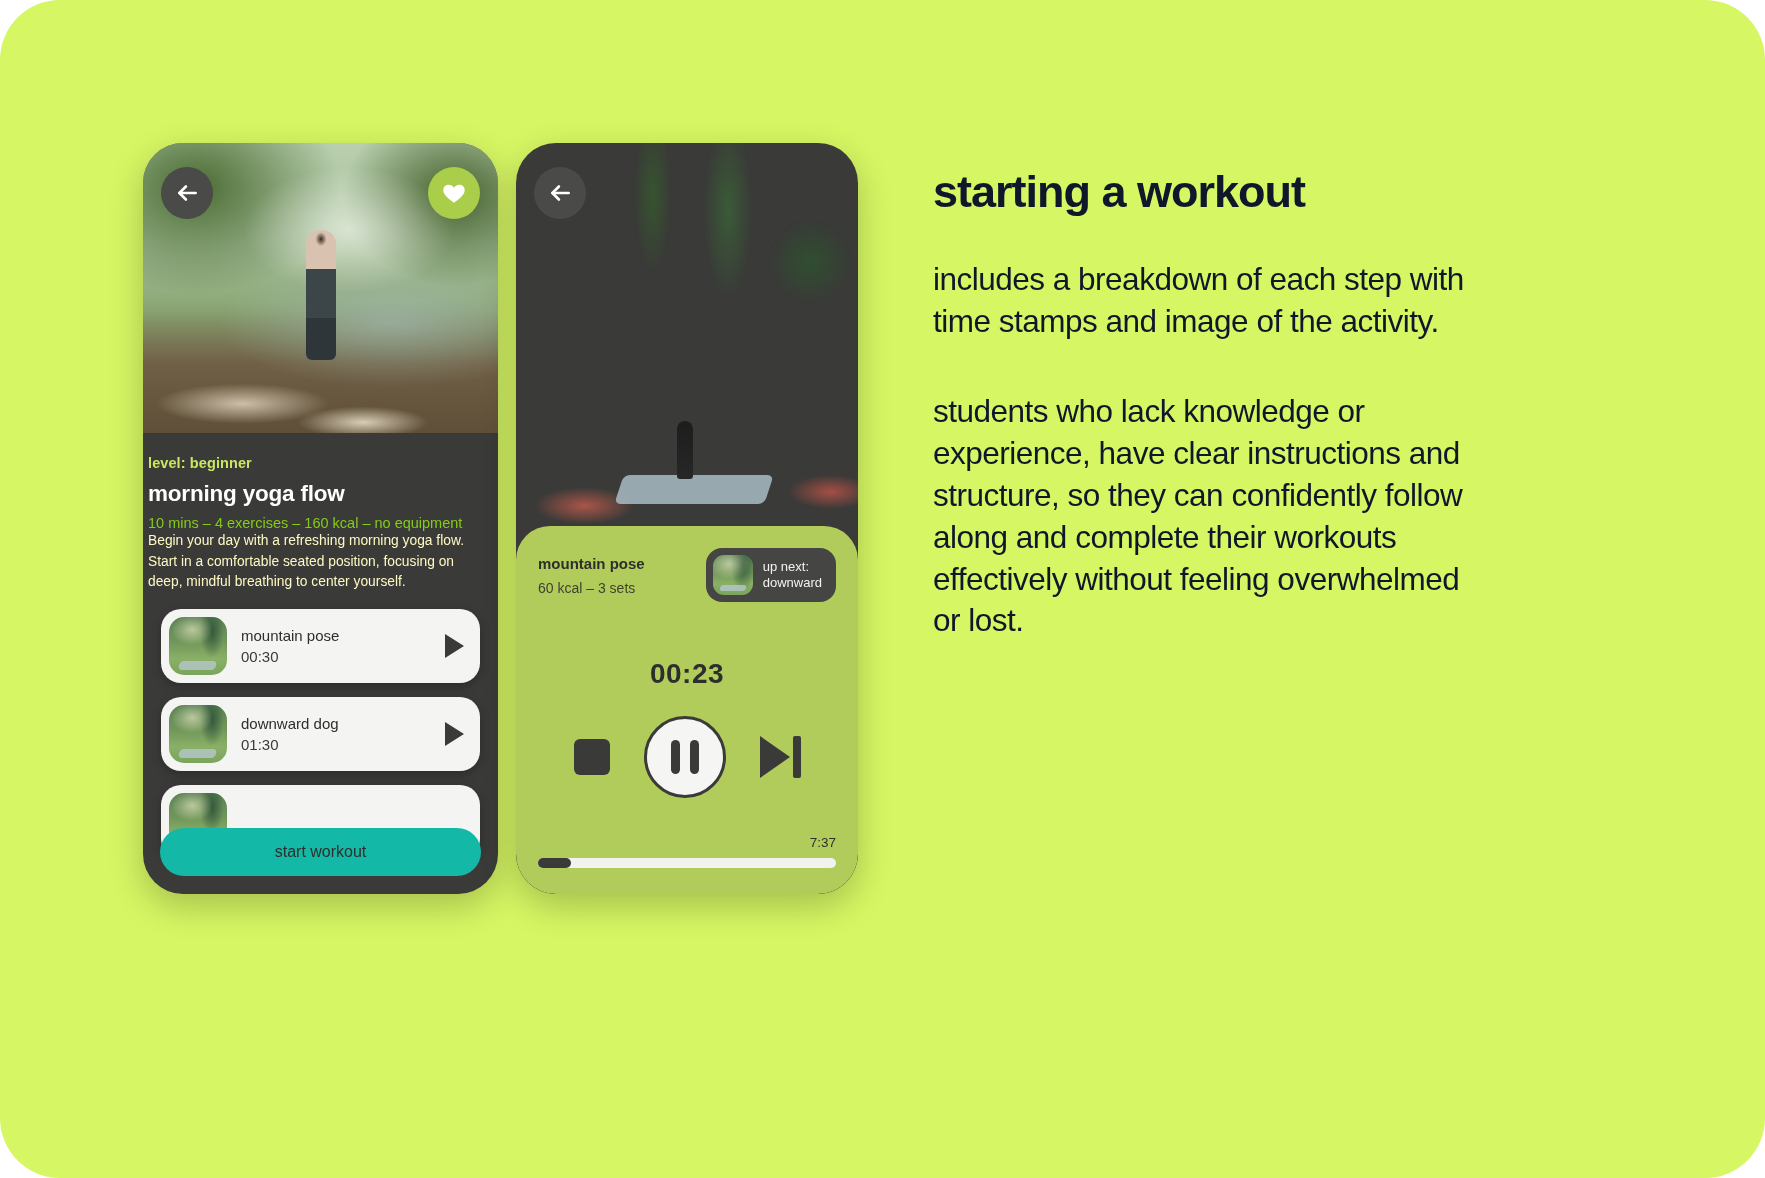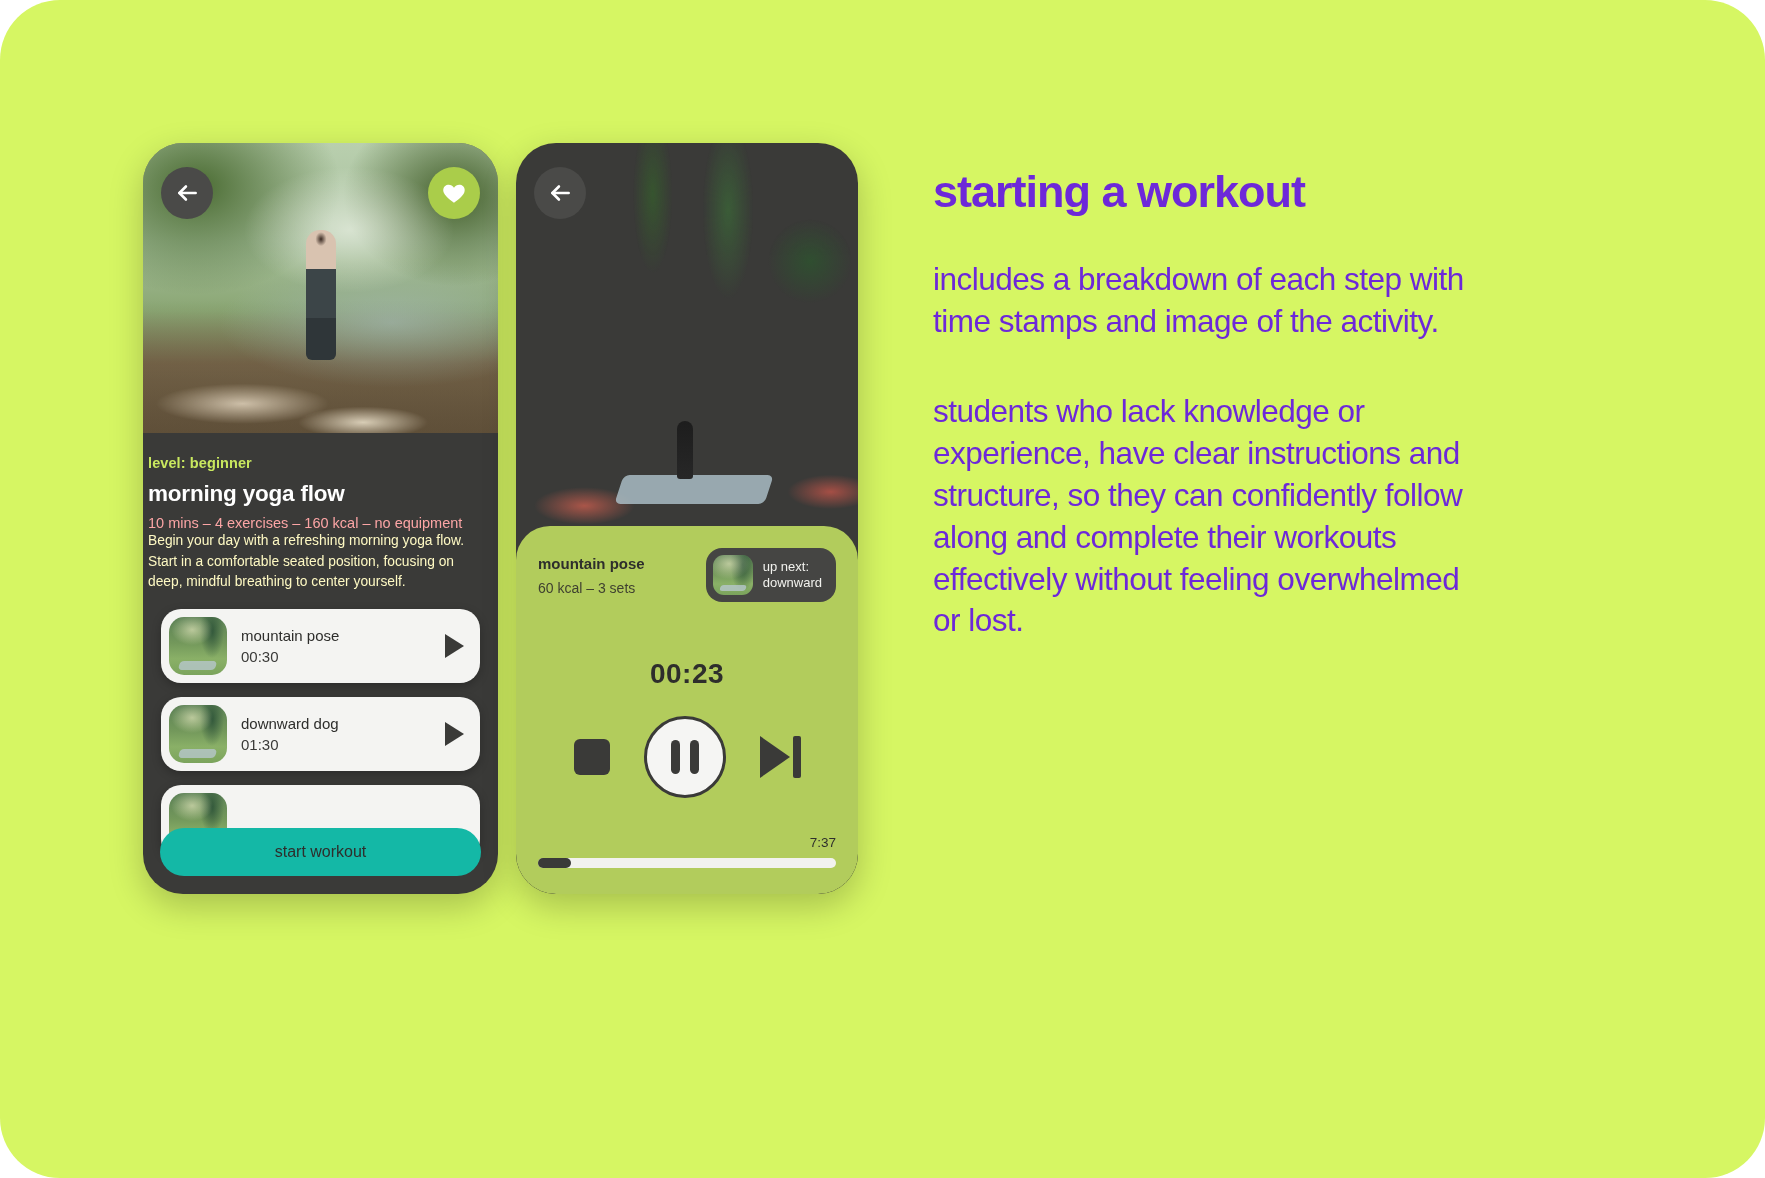--- a/index.html
+++ b/index.html
@@ -97,21 +97,21 @@
     display:flex; align-items:center; justify-content:center;
   }
   .round-btn.dark { background:#4a4a48; }
   .round-btn.lime { background:#aacd4a; }
   .round-btn svg { width:26px; height:26px; }
 
   
   .info { padding:22px 22px 0 5px; color:#fff; }
   .level { color:#c9e85f; font-size:14.5px; font-weight:700; letter-spacing:.1px; }
   .title { font-size:22.5px; font-weight:700; margin-top:10px; letter-spacing:-.2px; }
-  .meta  { font-size:14.5px; margin-top:8px; color:#fca5a5; }
+  .meta  { font-size:14.5px; margin-top:8px; color:#84cc16; }
   .desc  { font-size:13.8px; line-height:1.5; color:#fef9c3; }
 
   
   .ex-list { padding:16px 18px 0 18px; display:flex; flex-direction:column; gap:14px; }
   .ex-card {
     background:#f4f4f2; border-radius:20px; height:74px;
     display:flex; align-items:center; padding:0 16px 0 8px; gap:14px;
     box-shadow:0 3px 10px rgba(0,0,0,.25);
   }
   .ex-thumb { width:58px; height:58px; border-radius:15px; overflow:hidden; position:relative; flex:0 0 auto; }
@@ -180,21 +180,21 @@
     border-bottom:21px solid transparent;
   }
   .skip-bar { width:8px; height:42px; background:#3a3a38; border-radius:2px; }
 
   .progress-wrap { position:absolute; left:22px; right:22px; bottom:26px; }
   .progress-time { font-size:13.5px; color:#2e2e2c; text-align:right; margin-bottom:8px; }
   .progress-track { height:10px; background:#f2f2ee; border-radius:6px; position:relative; }
   .progress-fill { position:absolute; left:0; top:0; height:10px; width:11%; background:#3a3a38; border-radius:6px; }
 
   
-  .copy { position:absolute; left:933px; top:168px; width:560px; color:#6d28d9; }
+  .copy { position:absolute; left:933px; top:168px; width:560px; color:#0f172a; }
   .copy h1 { font-size:45px; font-weight:700; letter-spacing:-1px; line-height:1.05; }
   .copy p  { font-size:31.5px; line-height:1.33; letter-spacing:-.5px; margin-top:44px; }
   .copy p.second { margin-top:48px; }
 </style>
 </head>
 <body>
 
 <div class="canvas">
 
   <div class="phone" id="phone-detail">

